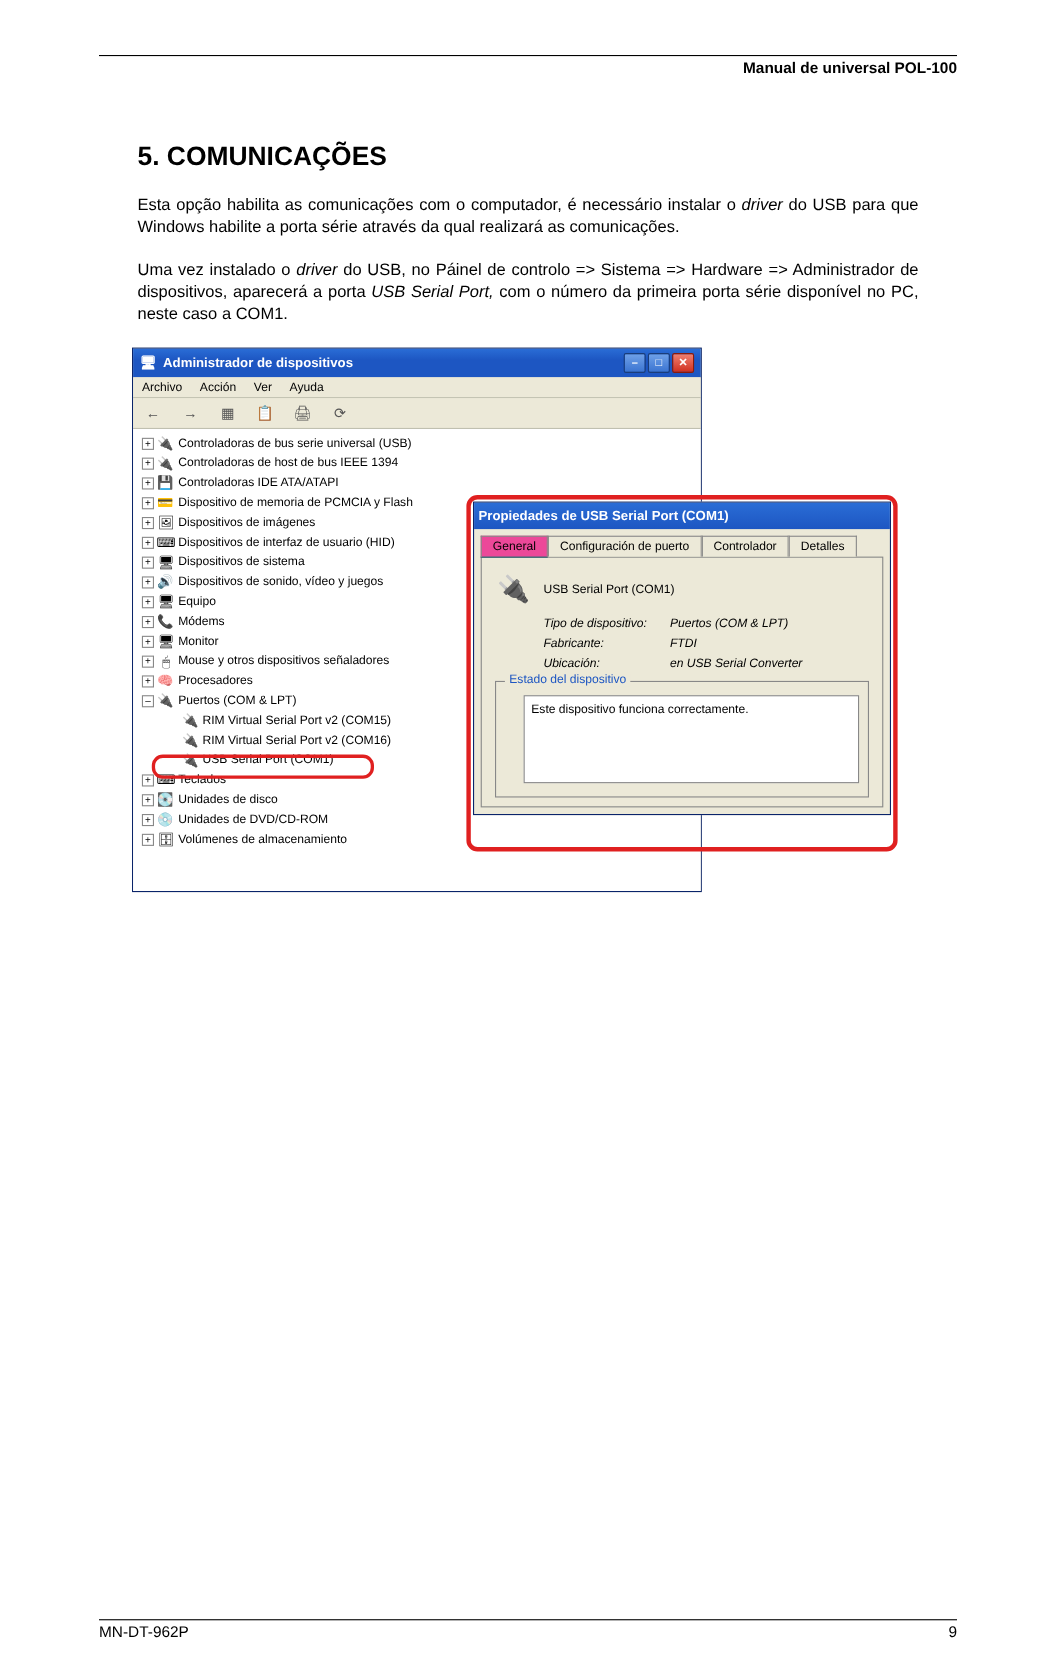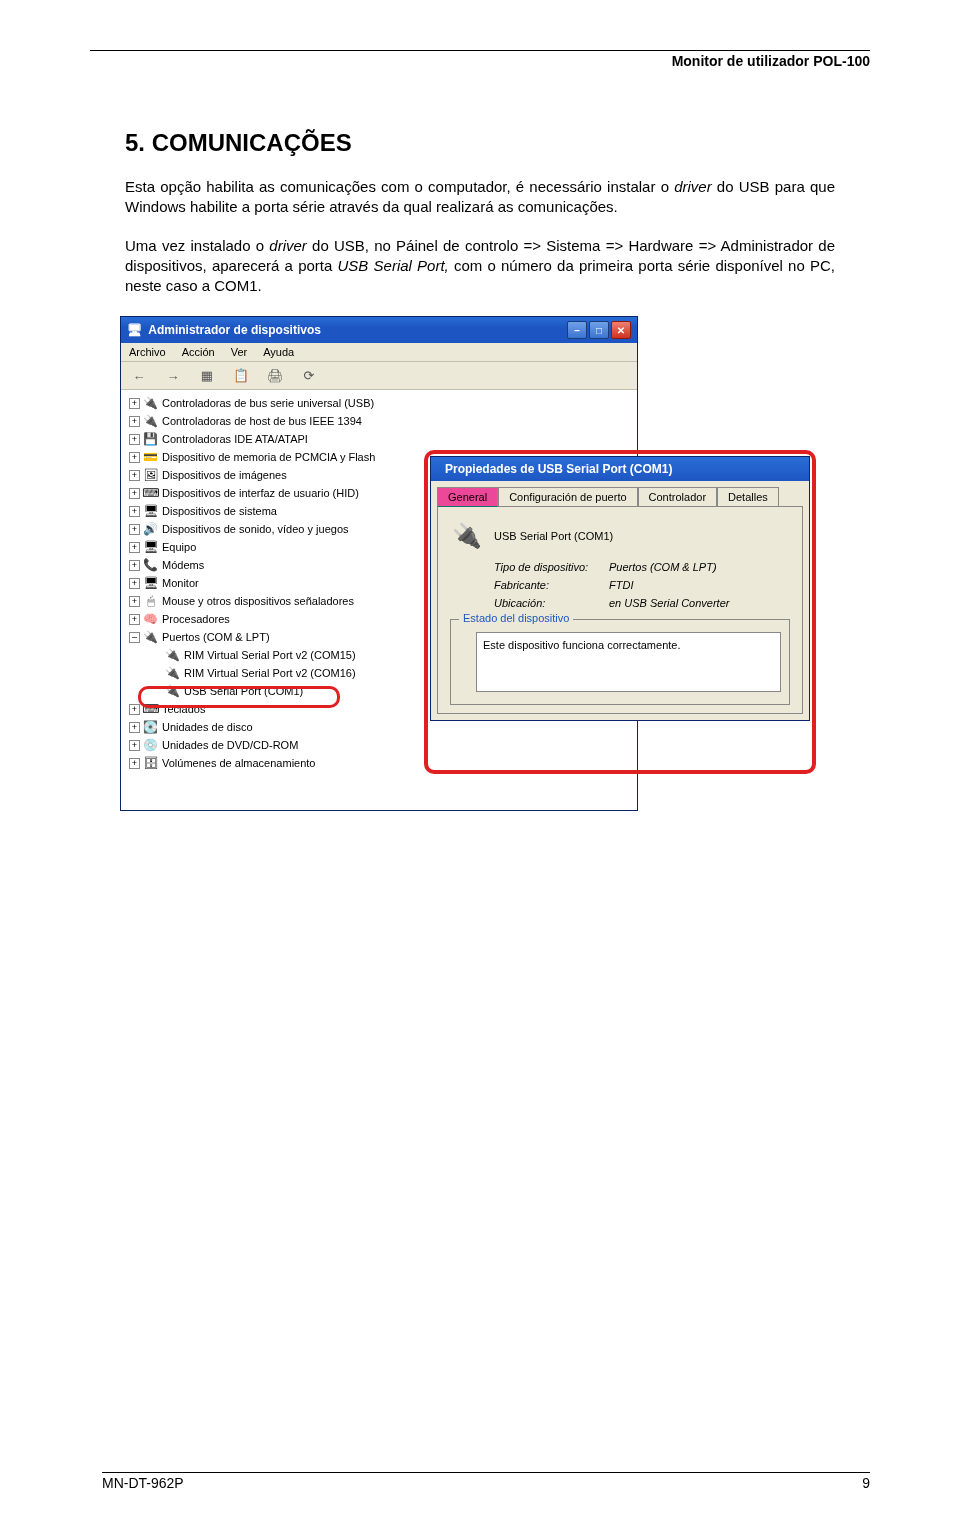--- a/index.html
+++ b/index.html
@@ -128,21 +128,21 @@
     position: absolute;
     left: 310px; top: 140px;
     width: 380px;
     border: 1px solid #0a246a;
     background: #ece9d8;
     font-size: 11px;
   }
   .props-titlebar {
     background: linear-gradient(to bottom,#2a6dd6 0%,#1d56c2 100%);
     color: #fff; font-weight: bold;
-    padding: 5px 14px;
+    padding: 5px 4px;
     font-size: 12px;
   }
   .tabs {
     display: flex;
     margin: 6px 6px 0 6px;
   }
   .tab {
     background: #ece9d8;
     border: 1px solid #888;
     border-bottom: none;
@@ -181,36 +181,36 @@
   }
   .fieldset .legend {
     position: absolute; top: -8px; left: 8px;
     background: #ece9d8; padding: 0 4px;
     color: #1d56c2;
   }
   .status-box {
     background: #fff;
     border: 1px solid #888;
     padding: 6px;
-    height: 60px;
+    height: 80px;
     margin-top: 6px;
   }
   .footer-area {
     position: absolute;
-    bottom: 30px; left: 102px; right: 90px;
+    bottom: 30px; left: 90px; right: 90px;
   }
   .footer-line { border-top: 1px solid #000; margin-bottom: 2px;}
   .footer-row { display: flex; justify-content: space-between; font-size: 14px; }
 </style>
 </head>
 <body>
 
 <div class="page">
   <div class="header-line"></div>
-  <div class="header-text">Monitor de utilizador POL-100</div>
+  <div class="header-text">Manual de universal POL-100</div>
 
   <div class="section-title">5. COMUNICAÇÕES</div>
 
   <p class="body-text">
     <span>Esta opção habilita as comunicações com o computador, é necessário instalar o </span><em>driver</em><span> do USB para que Windows habilite a porta série através da qual realizará as comunicações.</span>
   </p>
 
   <p class="body-text">
     <span>Uma vez instalado o </span><em>driver</em><span> do USB, no Páinel de controlo =&gt; Sistema =&gt; Hardware =&gt; Administrador de dispositivos, aparecerá a porta </span><em>USB Serial Port,</em><span> com o número da primeira porta série disponível no PC, neste caso a COM1.</span>
   </p>

